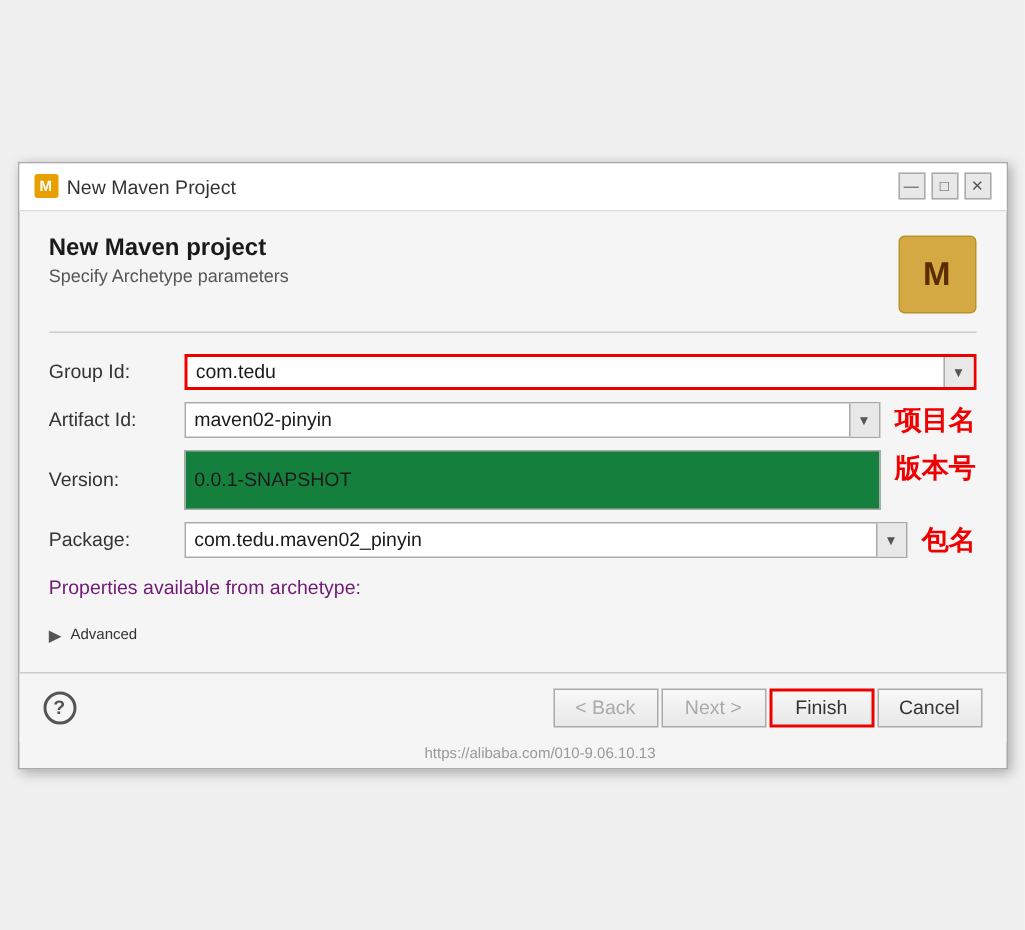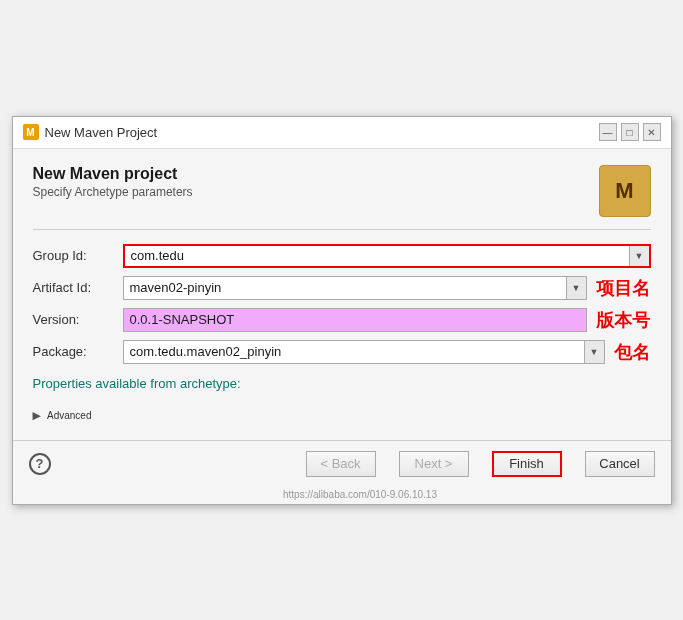--- a/index.html
+++ b/index.html
@@ -118,24 +118,24 @@
       color: #333;
       flex-shrink: 0;
     }
     .form-input-wrapper {
       flex: 1;
       display: flex;
       align-items: flex-start;
     }
     .form-input {
       flex: 1;
-      height: 24px;
+      height: 40px;
       padding: 2px 6px;
       border: 1px solid #aaa;
-      background: #f0abfc;
+      background: #15803d;
       font-size: 13px;
       color: #1a1a1a;
       outline: none;
     }
     .form-input-combo {
       display: flex;
       flex: 1;
       border: 1px solid #aaa;
       background: #fff;
       height: 24px;
@@ -169,21 +169,21 @@
       color: #e00;
       margin-left: 10px;
       font-weight: bold;
     }
     .properties-section {
       margin-top: 4px;
       margin-bottom: 6px;
     }
     .properties-label {
       font-size: 13px;
-      color: #0f766e;
+      color: #701a75;
       margin-bottom: 4px;
     }
     .properties-table-wrapper {
       display: flex;
       gap: 6px;
     }
     .properties-table {
       flex: 1;
       border: 1px solid #aaa;
       background: #fff;
@@ -264,21 +264,21 @@
       display: flex;
       align-items: center;
       justify-content: center;
       font-size: 13px;
       font-weight: bold;
       color: #555;
       cursor: pointer;
     }
     .footer-buttons {
       display: flex;
-      gap: 23px;
+      gap: 2px;
     }
     .footer-btn {
       height: 26px;
       min-width: 70px;
       padding: 0 12px;
       border: 1px solid #aaa;
       background: linear-gradient(to bottom, #f8f8f8, #e8e8e8);
       font-size: 13px;
       color: #333;
       cursor: pointer;

